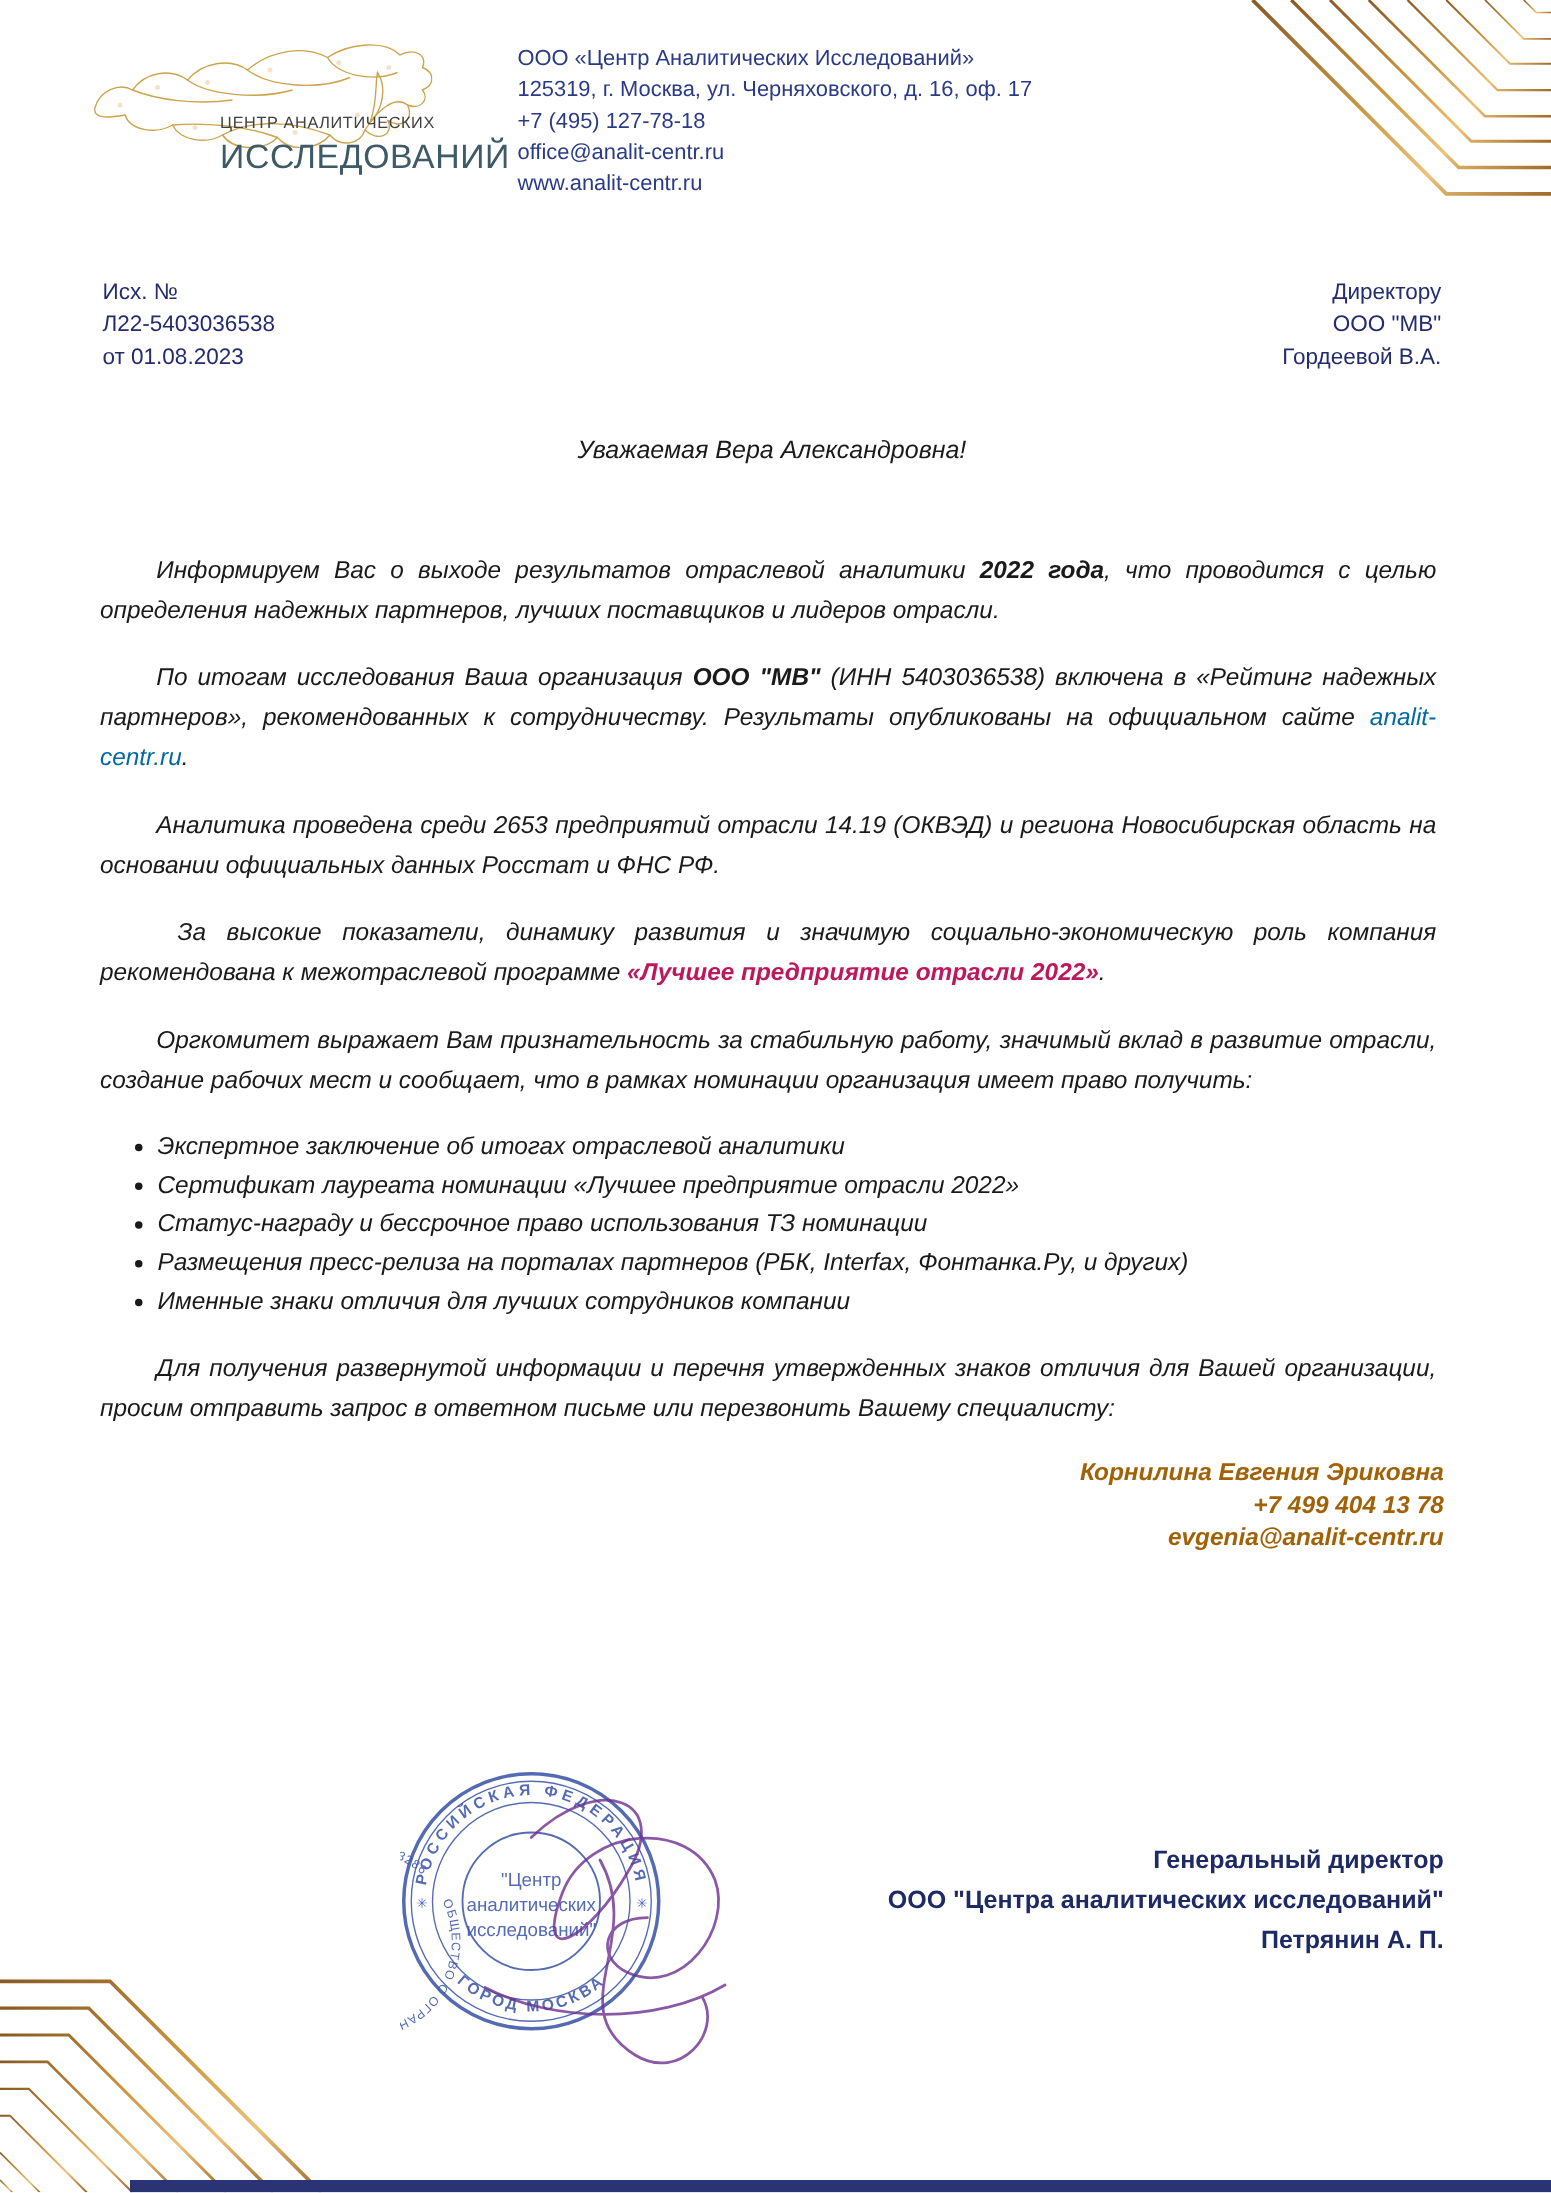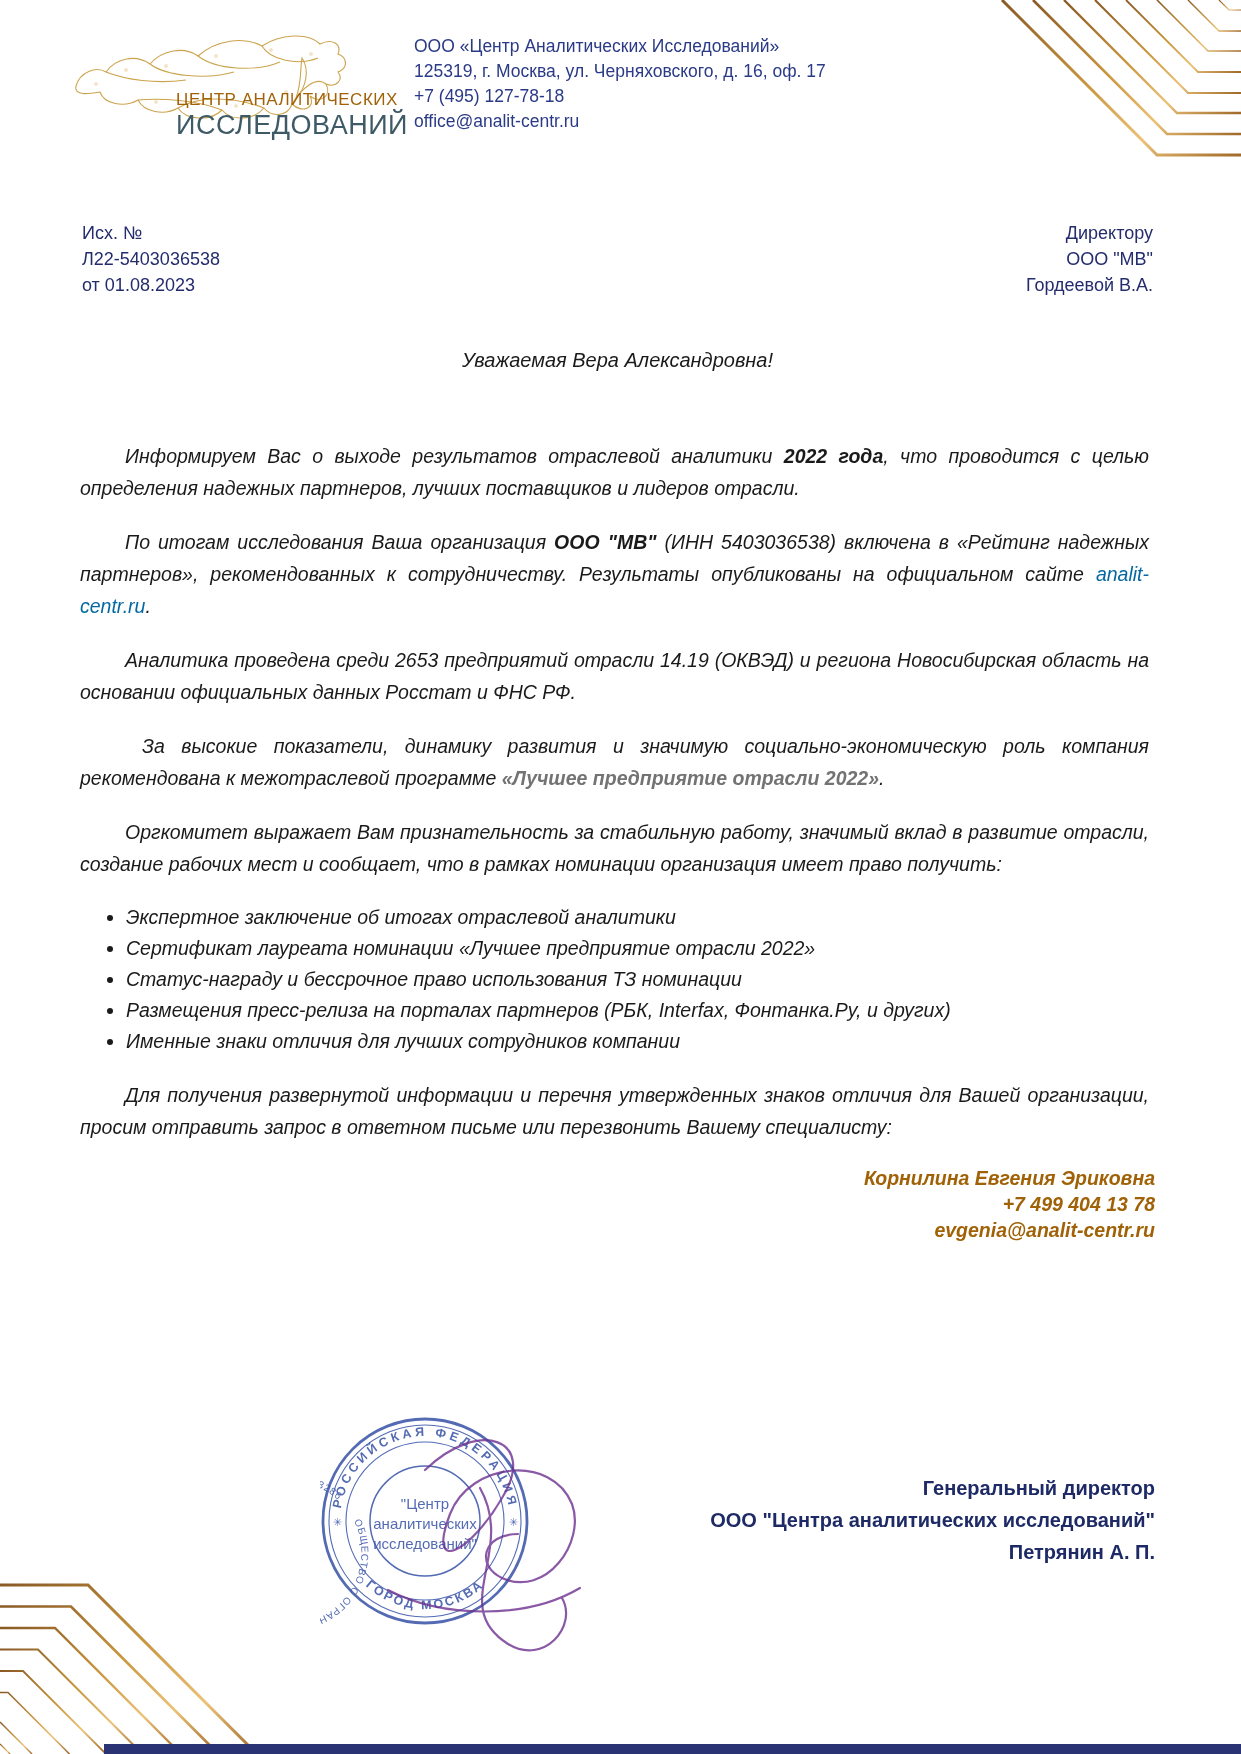--- a/index.html
+++ b/index.html
@@ -4,35 +4,35 @@
 <style>
   html,body{margin:0;padding:0;background:#ffffff;}
   .page{
     position:relative;width:1241px;height:1754px;margin:0 auto;
     background:#ffffff;overflow:hidden;
     font-family:"Liberation Sans",sans-serif;color:#1a1a1a;
   }
   
   .logo{position:absolute;left:66px;top:14px;width:280px;height:150px;}
   .logo svg{position:absolute;left:0;top:0;}
-  .logo-text1{position:absolute;left:110px;top:76px;font-size:17px;letter-spacing:.5px;color:#a16207;white-space:nowrap;}
+  .logo-text1{position:absolute;left:110px;top:76px;font-size:13px;letter-spacing:.5px;color:#404040;white-space:nowrap;}
   .logo-text2{position:absolute;left:110px;top:96px;font-size:27px;letter-spacing:.5px;color:#3d5a66;white-space:nowrap;}
   .hdr-contacts{position:absolute;left:414px;top:34px;font-size:17.5px;line-height:25px;color:#2a3a86;}
   .corner-tr{position:absolute;right:0;top:0;}
   .corner-bl{position:absolute;left:0;bottom:0;}
   
   .outgoing{position:absolute;left:82px;top:220px;font-size:18px;line-height:26px;color:#242c6e;}
   .recipient{position:absolute;right:88px;top:220px;font-size:18px;line-height:26px;color:#242c6e;text-align:right;}
   
   .bodytext{position:absolute;left:80px;top:345px;width:1075px;font-size:19.5px;line-height:32px;color:#1a1a1a;font-style:italic;}
   .salutation{text-align:center;font-size:20px;line-height:30px;margin:0 0 65px 0;}
   .bodytext p{margin:0 6px 22px 0;text-align:justify;text-indent:45px;}
   .bodytext p.p4{text-indent:62px;}
   .bodytext .b{font-weight:bold;}
-  .prog{font-weight:bold;color:#737373;}
+  .prog{font-weight:bold;color:#be185d;}
   a.site-link{color:#0369a1;text-decoration:none;}
   ul.benefits{margin:8px 0 22px 0;padding-left:46px;list-style:disc;}
   ul.benefits li{line-height:31px;text-align:left;}
   .specialist{margin-top:2px;text-align:right;font-weight:bold;font-size:19.5px;line-height:26px;color:#a16207;}
   
   .stamp{position:absolute;left:320px;top:1416px;}
   .autograph{position:absolute;left:330px;top:1392px;}
   .sign-block{position:absolute;right:86px;top:1472px;text-align:right;font-weight:bold;font-size:20px;line-height:32px;color:#1e2a66;margin-left:16px;}
   
   .footer-bar{position:absolute;left:104px;right:0;bottom:0;height:10px;background:#2a3374;}
@@ -97,20 +97,21 @@
     </svg>
     <div class="logo-text1">ЦЕНТР АНАЛИТИЧЕСКИХ</div>
     <div class="logo-text2">ИССЛЕДОВАНИЙ</div>
   </div>
 
   <div class="hdr-contacts">
     <div>ООО «Центр Аналитических Исследований»</div>
     <div>125319, г. Москва, ул. Черняховского, д. 16, оф. 17</div>
     <div>+7 (495) 127-78-18</div>
     <div>office@analit-centr.ru</div>
+    <div>www.analit-centr.ru</div>
   </div>
 
   <div class="outgoing">
     <div>Исх. №</div>
     <div>Л22-5403036538</div>
     <div>от 01.08.2023</div>
   </div>
 
   <div class="recipient">
     <div>Директору</div>

